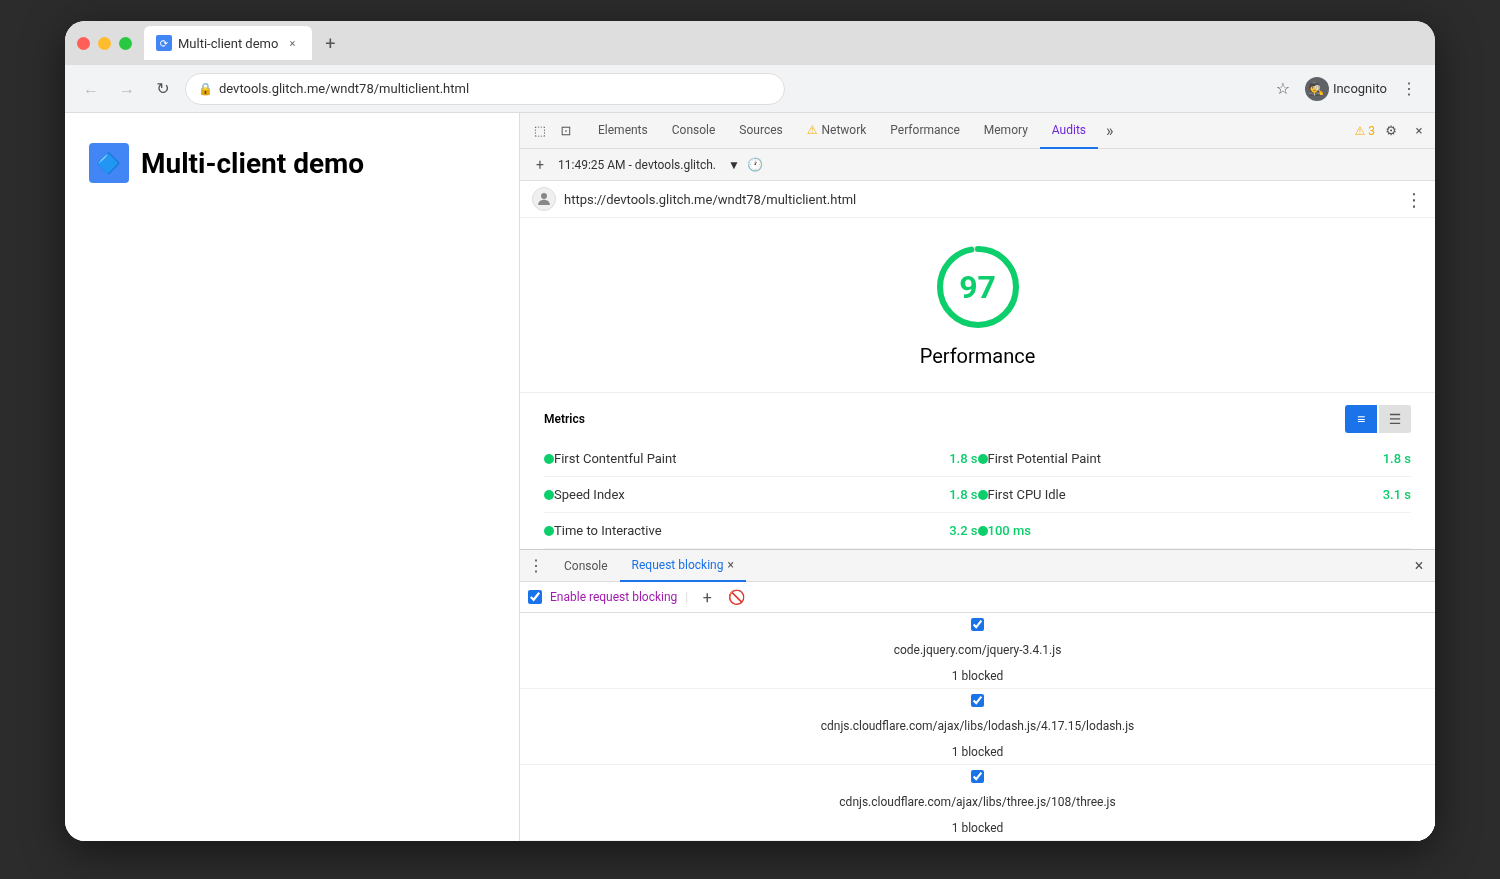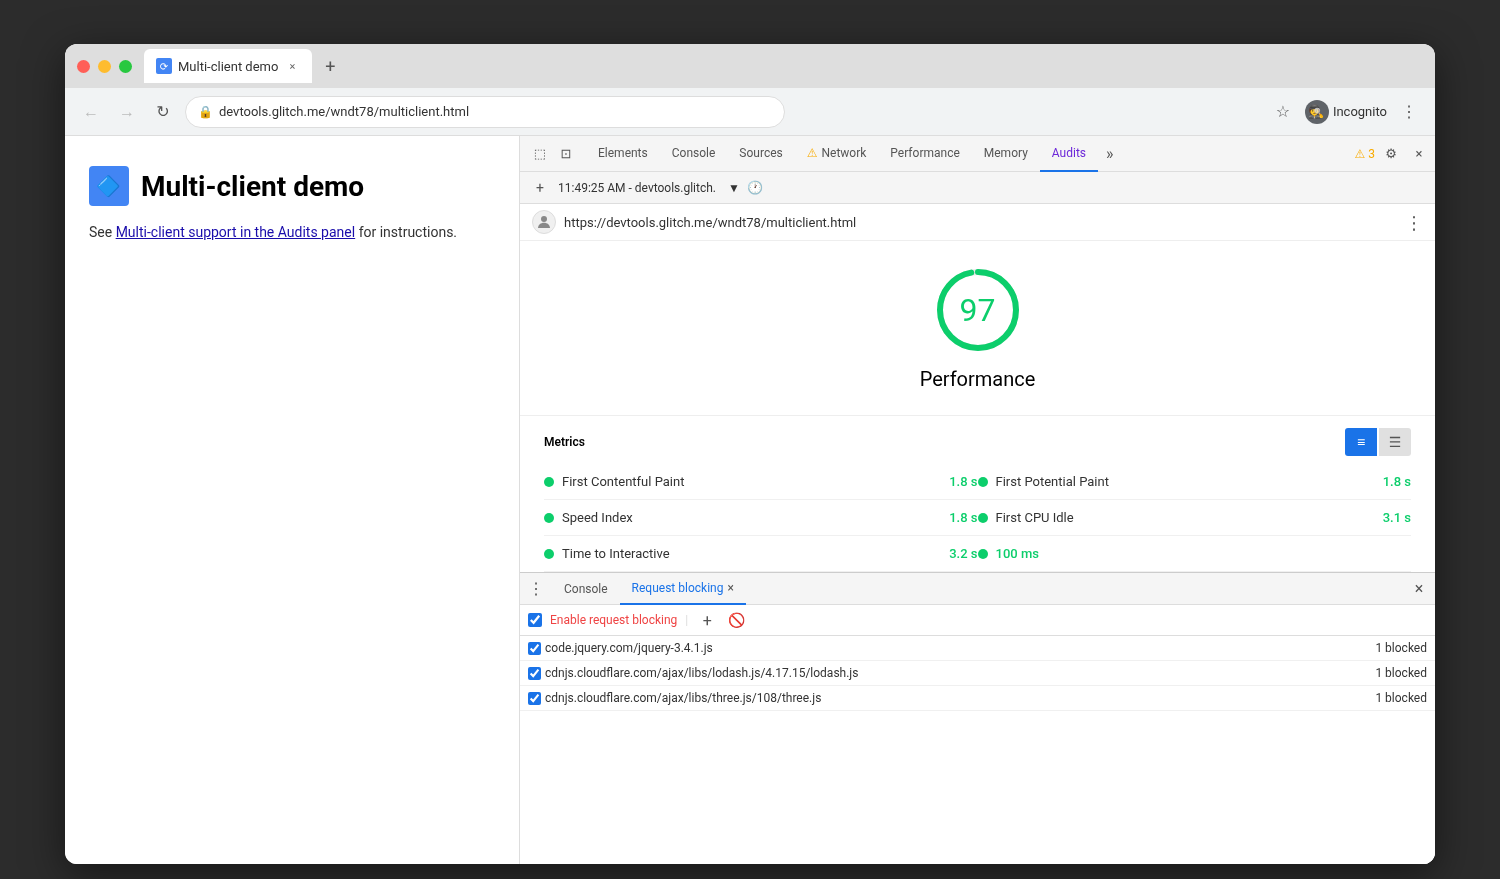--- a/index.html
+++ b/index.html
@@ -9,22 +9,22 @@
       width: 1500px;
       height: 879px;
       overflow: hidden;
     }
 
     
     .browser-window {
       width: 1370px;
       height: 820px;
       background: #fff;
-      border-radius: 12px;
-      margin: 44px auto;
+      border-radius: 20px;
+      margin: 21px auto;
       box-shadow: 0 10px 40px rgba(0,0,0,0.5);
       display: flex;
       flex-direction: column;
       overflow: hidden;
     }
 
     
     .title-bar {
       background: #dedede;
       height: 44px;
@@ -402,21 +402,21 @@
     }
     .score-circle svg {
       transform: rotate(-90deg);
     }
     .score-number {
       position: absolute;
       top: 50%;
       left: 50%;
       transform: translate(-50%, -50%);
       font-size: 32px;
-      font-weight: 400;
+      font-weight: 700;
       color: #0cce6b;
     }
     .score-label {
       font-size: 20px;
       font-weight: 400;
       color: #000;
     }
 
     
     .metrics-section {
@@ -461,21 +461,20 @@
 
     .metrics-grid {
       display: grid;
       grid-template-columns: 1fr 1fr;
       gap: 0;
     }
     .metric-row {
       display: flex;
       align-items: center;
       padding: 10px 0;
-      gap: 8px;
       border-bottom: 1px solid #f0f0f0;
     }
     .metric-dot {
       width: 10px;
       height: 10px;
       border-radius: 50%;
       background: #0cce6b;
       flex-shrink: 0;
     }
     .metric-name {
@@ -557,21 +556,21 @@
       background: #fff;
       gap: 8px;
     }
     .rb-checkbox {
       width: 14px;
       height: 14px;
       accent-color: #1a73e8;
     }
     .rb-label {
       font-size: 12px;
-      color: #ef4444;
+      color: #a21caf;
     }
     .rb-add-btn {
       width: 22px;
       height: 22px;
       display: flex;
       align-items: center;
       justify-content: center;
       font-size: 16px;
       color: #555;
       cursor: pointer;
@@ -591,21 +590,22 @@
     .blocked-list {
       background: #fff;
       flex: 1;
       overflow-y: auto;
     }
     .blocked-item {
       display: flex;
       align-items: center;
       padding: 5px 8px;
       border-bottom: 1px solid #f0f0f0;
-      gap: 4px;
+      gap: 12px;
+      flex-direction: column;
     }
     .bi-checkbox {
       width: 13px;
       height: 13px;
       accent-color: #1a73e8;
     }
     .bi-url {
       font-size: 12px;
       color: #333;
       flex: 1;
@@ -654,23 +654,20 @@
     </div>
   </div>
 
   <div class="main-content">
 
     <div class="page-content">
       <div class="page-header">
         <div class="page-icon">🔷</div>
         <h1 class="page-title">Multi-client demo</h1>
       </div>
-      <p class="page-desc">
-        <span>See </span><a class="page-link">Multi-client support in the Audits panel</a><span> for instructions.</span>
-      </p>
     </div>
 
     <div class="devtools-panel">
 
       <div class="devtools-tabs">
         <div class="devtools-tab-icons">
           <div class="dt-icon-btn">⬚</div>
           <div class="dt-icon-btn">⊡</div>
         </div>
         <div class="devtools-tab">

